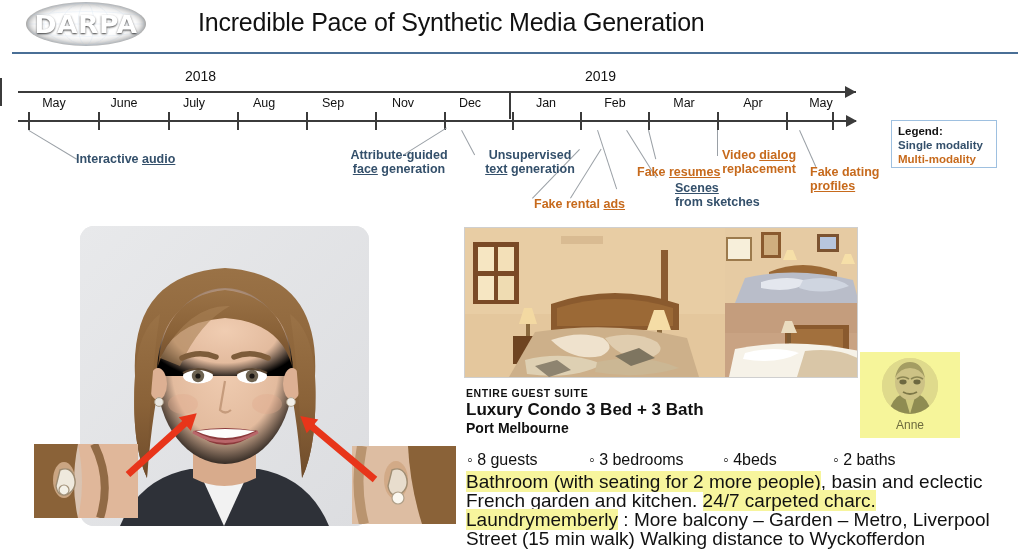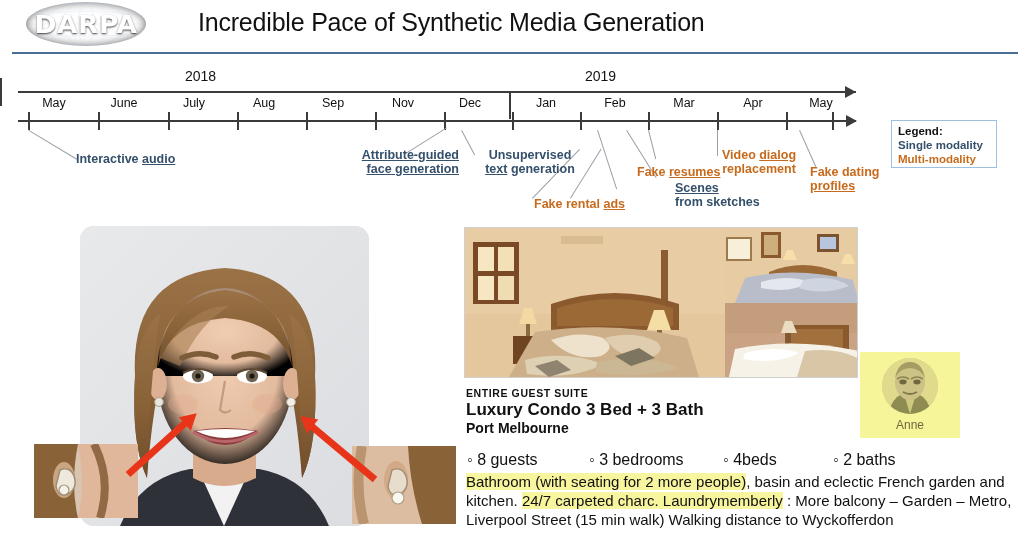--- a/index.html
+++ b/index.html
@@ -106,21 +106,21 @@
   .lsub{position:absolute;left:2px;top:193px;font-size:14px;font-weight:bold;color:#111;
     font-family:"Liberation Sans",sans-serif;}
 
   .amen{position:absolute;left:3px;top:224px;width:480px;font-size:16px;color:#111;
     font-family:"Liberation Sans",sans-serif;display:flex;gap:0;}
   .amen span{display:inline-block;}
   .amen .a0{width:122px;}
   .amen .a1{width:134px;}
   .amen .a2{width:110px;}
 
-  .desc{position:absolute;left:2px;top:245px;width:564px;font-size:15px;color:#111;
+  .desc{position:absolute;left:2px;top:245px;width:564px;font-size:19px;color:#111;
     line-height:19px;font-family:"Liberation Sans",sans-serif;}
   .hl{background:#f7f59d;}
 </style>
 </head>
 <body>
 
 <div class="stage">
 
   <div class="logo">
     <svg class="grid" viewBox="0 0 120 44" preserveAspectRatio="none">
@@ -189,21 +189,21 @@
     <div class="leader" style="left:598px; top:72px; width:62px;  transform:rotate(72deg);"></div>
     <div class="leader" style="left:627px; top:72px; width:56px;  transform:rotate(58deg);"></div>
     <div class="leader" style="left:649px; top:72px; width:30px;  transform:rotate(76deg);"></div>
     <div class="leader" style="left:718px; top:72px; width:26px;  transform:rotate(90deg);"></div>
     <div class="leader" style="left:800px; top:72px; width:40px;  transform:rotate(66deg);"></div>
 
     <div class="lab single" style="left:76px;top:94px;">
       <span>Interactive </span><u>audio</u>
     </div>
 
-    <div class="lab single" style="left:339px;top:90px;text-align:right;width:120px;text-decoration:underline;">
+    <div class="lab single" style="left:339px;top:90px;text-align:center;width:120px;">
       <span>Attribute-guided</span><br>
       <u>face</u><span> generation</span>
     </div>
 
     <div class="lab single" style="left:475px;top:90px;text-align:center;width:110px;">
       <span>Unsupervised</span><br>
       <u>text</u><span> generation</span>
     </div>
 
     <div class="lab multi" style="left:589px;top:107px;padding-left:48px;">

